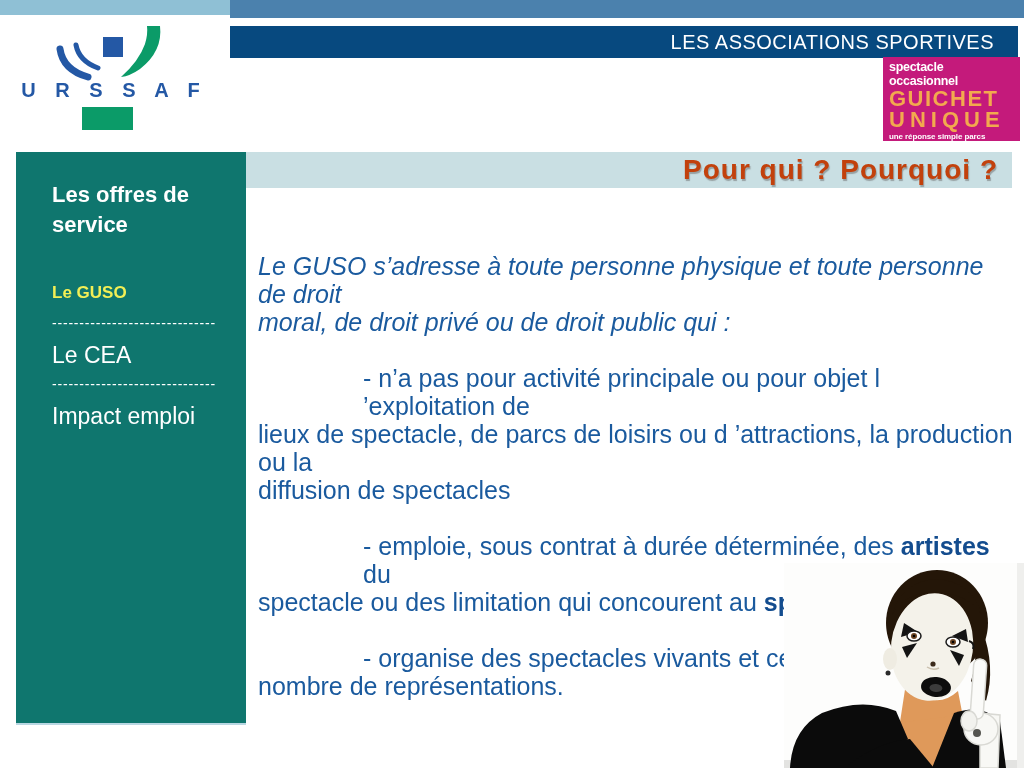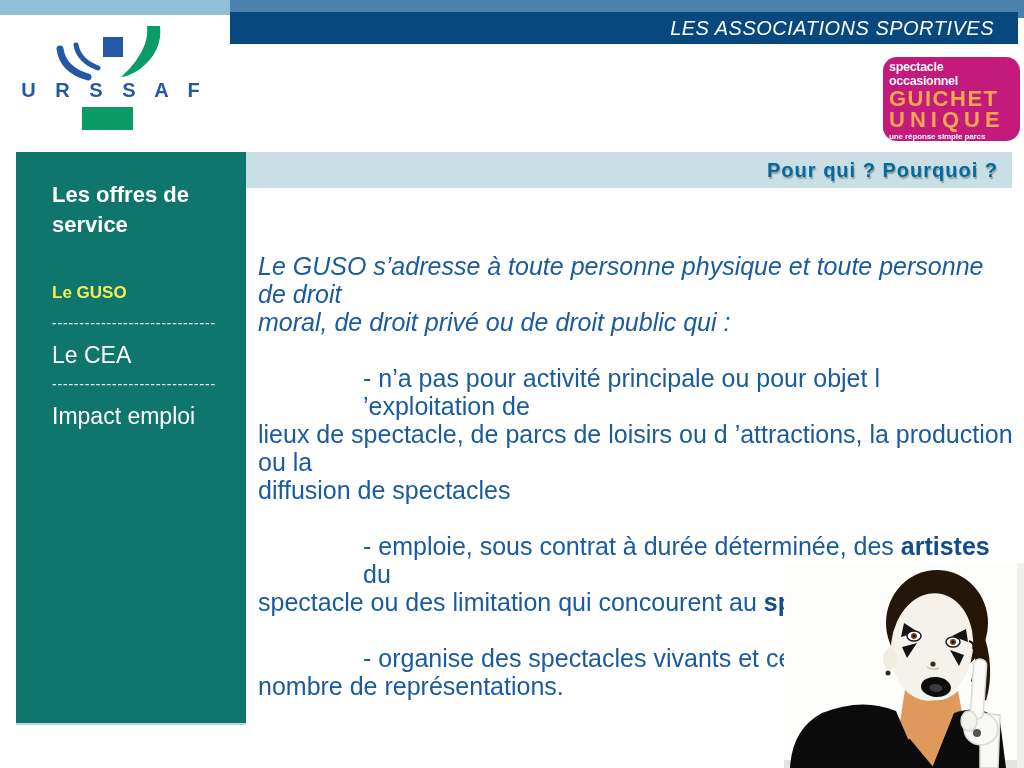--- a/index.html
+++ b/index.html
@@ -19,72 +19,70 @@
     position: absolute; left: 0; top: 0;
     width: 230px; height: 15px;
     background: #8fc0d5;
   }
   .strip-steel {
     position: absolute; left: 230px; top: 0;
     width: 794px; height: 18px;
     background: #4b81ad;
   }
   .title-bar {
-    position: absolute; left: 230px; top: 12px;
+    position: absolute; left: 230px; top: 26px;
     width: 788px; height: 32px;
     background: #07497f;
     color: #ffffff;
     font-size: 20px;
     line-height: 32px;
     text-align: right;
     padding-right: 24px;
     letter-spacing: 0.5px;
-    font-style: italic;
   }
 
   
   .logo-box {
     position: absolute; left: 0; top: 15px;
     width: 230px; height: 137px;
     background: #ffffff;
   }
   .logo-box svg { display: block; width: 230px; height: 137px; }
 
   
   .guichet {
     position: absolute; left: 883px; top: 57px;
     width: 137px; height: 84px;
     background: #c41a7b;
     color: #ffffff;
     overflow: hidden;
     padding: 3px 5px 0 6px;
-    border-radius: 14px;
   }
   .g-line1 { font-size: 12.5px; font-weight: bold; letter-spacing: -0.3px; }
   .g-big {
     font-size: 22px; font-weight: 800;
     color: #f2a94e; letter-spacing: 1.5px;
     line-height: 21px;
   }
   .g-unique { letter-spacing: 5px; }
   .g-small { font-size: 8px; font-weight: bold; margin-top: 2px; letter-spacing: -0.1px; }
 
   
   .section-bar {
     position: absolute; left: 230px; top: 152px;
     width: 782px; height: 36px;
     background: #c9dfe3;
     text-align: right;
     padding-right: 14px;
   }
   .section-bar span {
-    font-size: 20px;
+    font-size: 28px;
     font-weight: 800;
     line-height: 36px;
-    color: #0369a1;
+    color: #c2410c;
     letter-spacing: 1px;
     text-shadow: 1px 2px 1px rgba(110,110,110,0.55);
   }
 
   
   .sidebar {
     position: absolute; left: 16px; top: 152px;
     width: 230px; height: 573px;
     background: #0f766e;
     border-bottom: 2px solid #b9d7e2;

